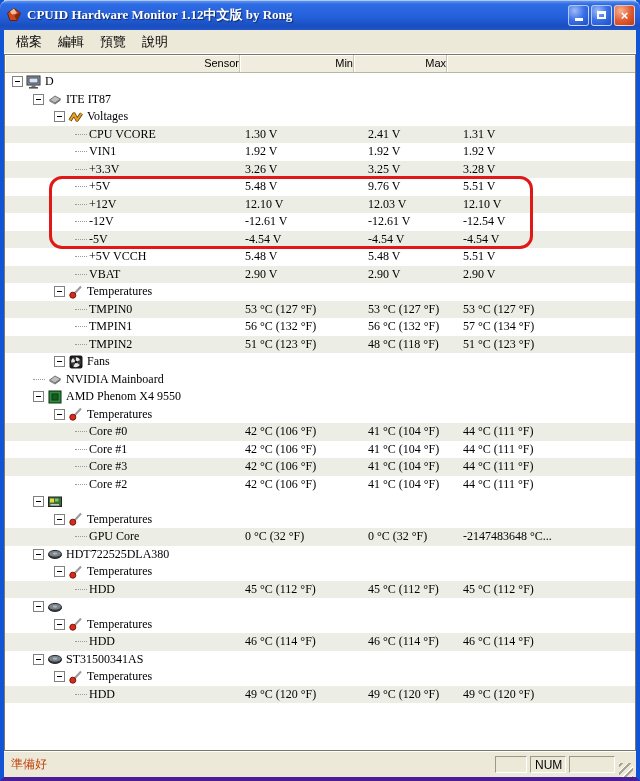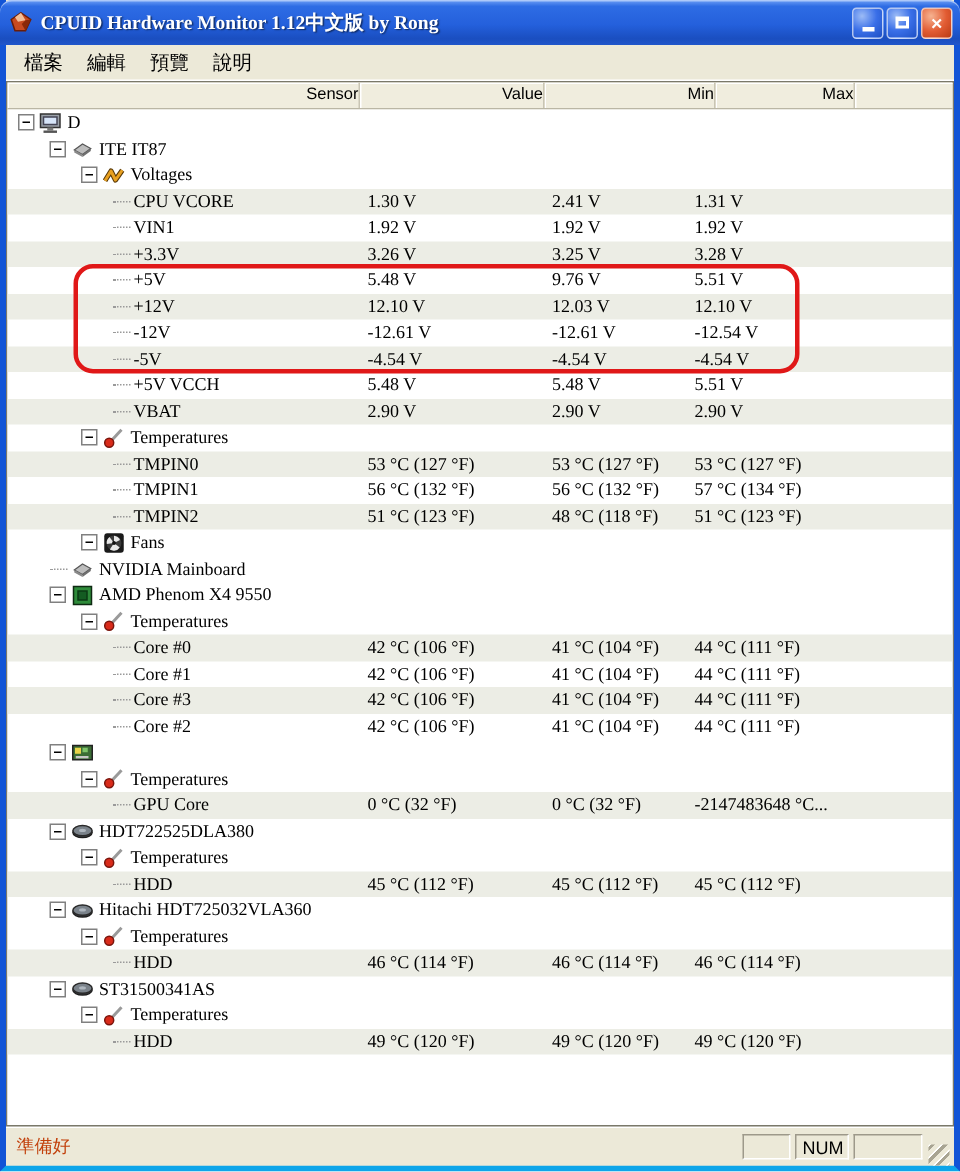--- a/index.html
+++ b/index.html
@@ -1,21 +1,21 @@
 <!DOCTYPE html>
 <html><head>
 <meta charset="utf-8">
 <style>
   * { box-sizing: border-box; margin: 0; padding: 0; }
   html,body { width:640px; height:781px; overflow:hidden; background:#fff; }
   body { font-family:"Liberation Serif", serif; }
 
   .window{
     width:640px; height:781px;
-    border-left:4px solid #1254D6; border-right:4px solid #1254D6; border-bottom:4px solid #0ea5e9;
+    border-left:4px solid #1254D6; border-right:4px solid #1254D6; border-bottom:4px solid #4c1d95;
     display:flex; flex-direction:column; background:#ECE9D8;
   }
 
   
   .titlebar{
     height:30px; margin:0 -4px; flex:none;
     border-radius:8px 8px 0 0;
     background:linear-gradient(180deg,#6FA0F6 0%,#2E6CE4 14%,#2460DC 55%,#1A4EC0 86%,#2056CA 100%);
     display:flex; align-items:center; padding:0 5px 0 6px;
     box-shadow:inset 0 1px 0 rgba(255,255,255,.45);
@@ -137,21 +137,20 @@
   <div class="menubar">
     <span class="menu-item">檔案</span>
     <span class="menu-item">編輯</span>
     <span class="menu-item">預覽</span>
     <span class="menu-item">說明</span>
   </div>
 
   <div class="client">
     <div class="lv-header">
       <div class="lv-col" style="width:235px">Sensor</div>
-      <div class="lv-col" style="width:123px">Value</div>
       <div class="lv-col" style="width:114px">Min</div>
       <div class="lv-col" style="width:93px">Max</div>
       <div class="lv-col"></div>
     </div>
     <div class="tree" id="tree">
       <div class="annotation"></div>
     <div class="trow">
           <span class="indent" style="width:7px"></span>
           <span class="expandbox">
             <i></i>
@@ -464,21 +463,20 @@
           <span class="expandbox">
             <i></i>
           </span>
           <span class="ticon">
             <svg width="16" height="16" viewBox="0 0 16 16">
               <ellipse cx="8" cy="9" rx="6.4" ry="3.4" fill="#44494F" stroke="#1E1E1E"></ellipse>
               <ellipse cx="8" cy="7.8" rx="6.4" ry="3.4" fill="#7A828A" stroke="#2A2A2A"></ellipse>
               <ellipse cx="8" cy="7.6" rx="2.3" ry="1.1" fill="#AEB6BE"></ellipse>
             </svg>
           </span>
-          <span class="tlabel">Hitachi HDT725032VLA360</span>
         </div>
         <div class="trow">
           <span class="indent" style="width:49px"></span>
           <span class="expandbox">
             <i></i>
           </span>
           <span class="ticon">
             <svg width="16" height="16" viewBox="0 0 16 16">
               <line x1="13" y1="2.5" x2="6.5" y2="9.5" stroke="#9A9A9A" stroke-width="2"></line>
               <circle cx="4.8" cy="11.2" r="3" fill="#D92B1A" stroke="#7A150C"></circle>

